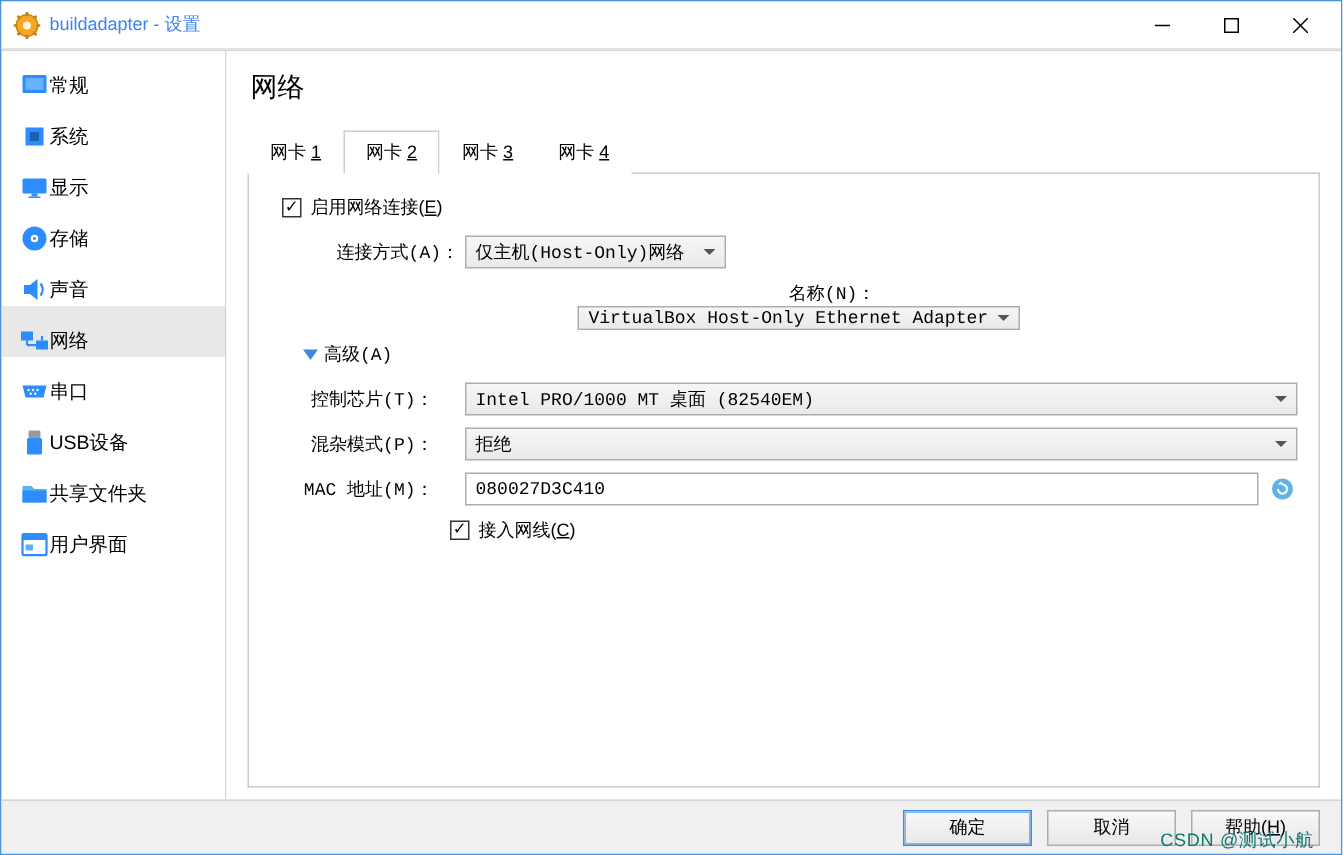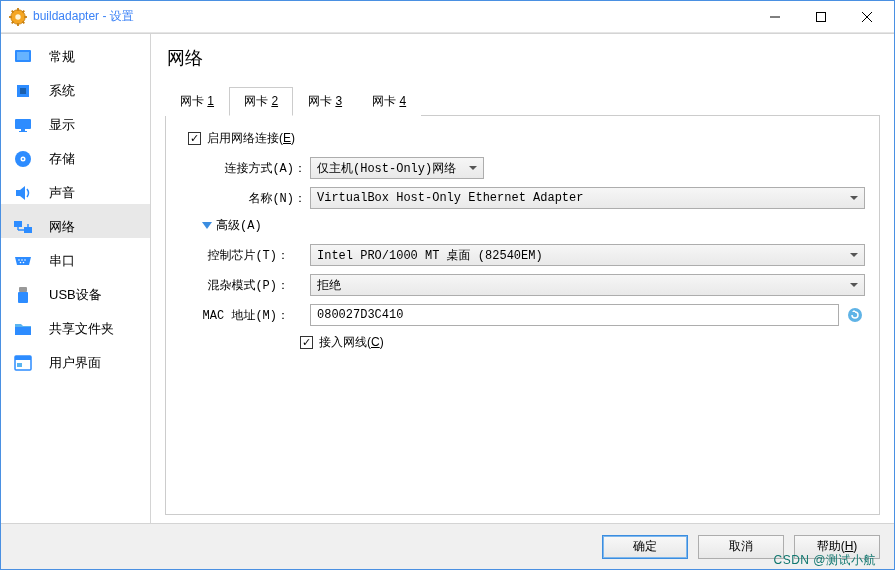--- a/index.html
+++ b/index.html
@@ -8,21 +8,21 @@
     
     .titlebar { height: 32px; display: flex; align-items: center; padding: 0 4px 0 8px; background: #fff; border-bottom: 1px solid #e5e5e5; }
     .titlebar-icon { width: 18px; height: 18px; margin-right: 6px; }
     .titlebar-title { flex: 1; font-size: 12px; color: #3b82f6; }
     .titlebar-buttons { display: flex; }
     .tb-btn { width: 46px; height: 30px; display: flex; align-items: center; justify-content: center; cursor: pointer; }
     
     .content { flex: 1; display: flex; border-top: 1px solid #d4d4d4; overflow: hidden; }
     
     .sidebar { width: 150px; background: #fff; border-right: 1px solid #d4d4d4; overflow-y: auto; }
-    .sidebar-item { height: 34px; display: flex; align-items: center; padding: 12px 8px 0 12px; cursor: pointer; gap: 16px; }
+    .sidebar-item { height: 34px; display: flex; align-items: center; padding: 12px 8px 0 12px; cursor: pointer; gap: 0; }
     .sidebar-item.selected { background: #e8e8e8; }
     .sidebar-icon { width: 20px; height: 20px; flex-shrink: 0; display: flex; align-items: center; justify-content: center; }
     .sidebar-label { font-size: 13px; }
     
     .main { flex: 1; display: flex; flex-direction: column; padding: 12px 14px 8px 14px; background: #fff; }
     .page-title { font-size: 18px; font-weight: normal; margin-bottom: 16px; padding-left: 2px; }
     
     .tabs { display: flex; border-bottom: 1px solid #ccc; }
     .tab { padding: 5px 14px; border: 1px solid transparent; border-bottom: none; cursor: pointer; font-size: 12px; position: relative; top: 1px; background: #fff; }
     .tab.active { border-color: #ccc; background: #fff; border-bottom: 1px solid #fff; }
@@ -45,21 +45,21 @@
     .dropdown.narrow { width: 174px; }
     .dropdown.wide { flex: 1; }
     
     .text-input { height: 22px; border: 1px solid #adadad; background: #fff; flex: 1; padding: 0 6px; font-size: 12px; font-family: "SimSun", monospace; }
     
     .expand-toggle { display: flex; align-items: center; gap: 4px; cursor: pointer; padding-left: 22px; margin: 6px 0 10px 0; }
     .tri-down { width: 0; height: 0; border-left: 5px solid transparent; border-right: 5px solid transparent; border-top: 7px solid #3b8de0; }
     
     .refresh-btn { width: 20px; height: 20px; margin-left: 6px; display: flex; align-items: center; justify-content: center; cursor: pointer; border-radius: 10px; }
     
-    .footer { height: 46px; display: flex; align-items: center; justify-content: flex-end; gap: 10px; padding: 0 14px; background: #f0f0f0; border-top: 1px solid #d4d4d4; position: relative; }
+    .footer { height: 36px; display: flex; align-items: center; justify-content: flex-end; gap: 10px; padding: 0 14px; background: #f0f0f0; border-top: 1px solid #d4d4d4; position: relative; }
     .btn { min-width: 86px; height: 24px; border: 1px solid #adadad; background: linear-gradient(#f8f8f8,#e8e8e8); display: flex; align-items: center; justify-content: center; cursor: pointer; font-size: 12px; }
     .btn.primary { border: 1px solid #3b8de0; box-shadow: inset 0 0 0 1px #7eb7ec; }
     
     .watermark { position: absolute; right: 18px; bottom: 0; font-size: 12px; color: #0f766e; pointer-events: none; letter-spacing: 0.5px; }
     
     .accel { text-decoration: underline; }
     .mono { font-family: "SimSun","Courier New",monospace; }
   </style>
 </head>
 <body>
@@ -226,21 +226,21 @@
           <span><span>启用网络连接(</span><span class="accel">E</span><span>)</span></span>
         </div>
 
         <div class="form-row" style="padding-left:20px;">
           <span class="form-label w1 mono">连接方式(A)：</span>
           <div class="dropdown narrow mono">
               <span>仅主机(Host-Only)网络</span>
             </div>
         </div>
 
-        <div class="form-row" style="padding-left:20px;">
+        <div class="form-row" style="padding-left:20px;flex-direction:column;">
           <span class="form-label w1 mono">名称(N)：</span>
           <div class="dropdown wide mono">
               <span>VirtualBox Host-Only Ethernet Adapter</span>
             </div>
         </div>
 
         <div class="expand-toggle">
           <span class="tri-down"></span>
           <span class="mono">高级(A)</span>
         </div>

